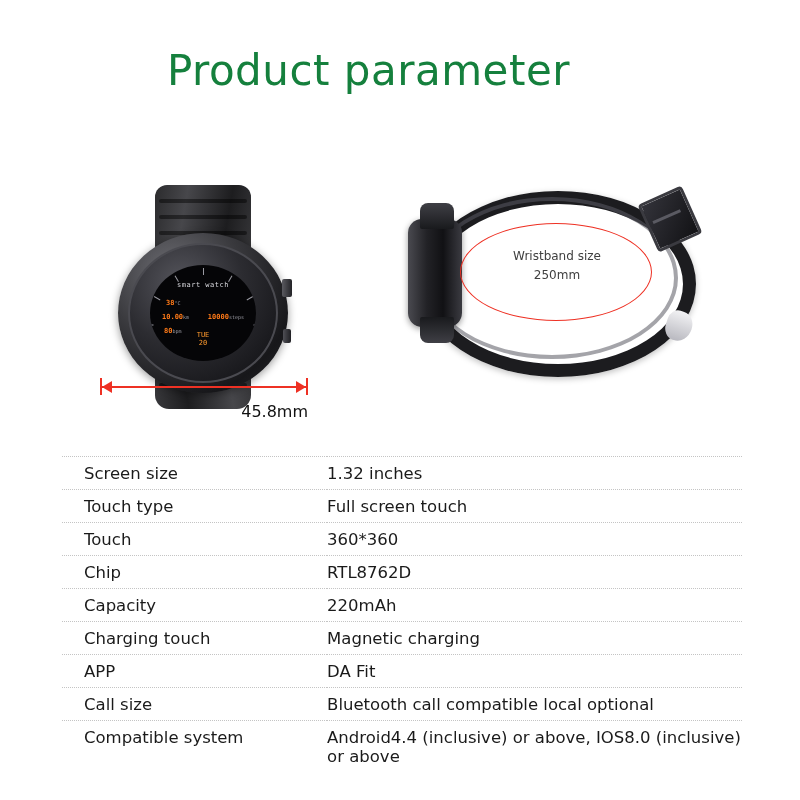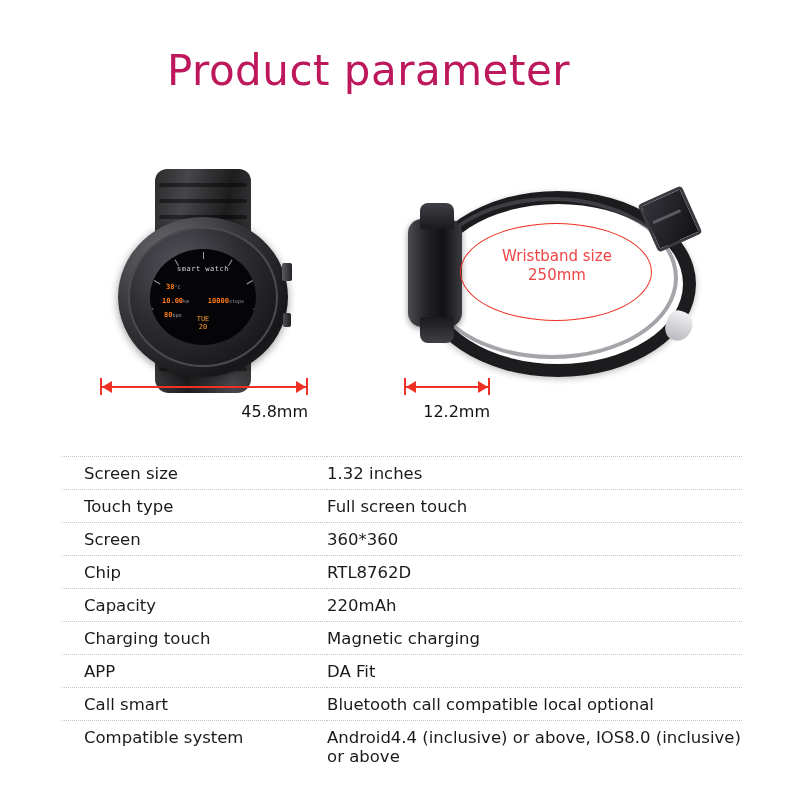--- a/index.html
+++ b/index.html
@@ -19,39 +19,39 @@
     height: 800px;
   }
   .title {
     position: absolute;
     top: 46px;
     left: 0;
     width: 737px;
     text-align: center;
     font-size: 42px;
     font-weight: normal;
-    color: #be185d;
+    color: #15803d;
     letter-spacing: 0.5px;
     font-family: "DejaVu Sans", sans-serif;
   }
 
   
   .hero {
     position: absolute;
     top: 165px;
     left: 0;
     width: 800px;
     height: 280px;
   }
 
   
   .watch-left {
     position: absolute;
     left: 108px;
-    top: 4px;
+    top: 20px;
     width: 190px;
     height: 360px;
   }
   .strap-top {
     position: absolute;
     left: 47px;
     top: 0px;
     width: 96px;
     height: 92px;
     background: linear-gradient(100deg, #2b2b2d 0%, #47474b 30%, #1d1d1f 70%, #39393c 100%);
@@ -257,22 +257,22 @@
     height: 96px;
     border: 1.6px solid #ee3124;
     border-radius: 50%;
   }
   .wrist-label {
     position: absolute;
     left: 72px;
     top: 62px;
     width: 170px;
     text-align: center;
-    color: #ef4444;
-    font-size: 15px;
+    color: #404040;
+    font-size: 12px;
     line-height: 19px;
     font-family: "DejaVu Sans", sans-serif;
   }
 
   
   .dim {
     position: absolute;
   }
   .dim-line {
     position: absolute;
@@ -408,63 +408,55 @@
         <div class="buckle-bar"></div>
       </div>
       <div class="tip"></div>
       <div class="wrist-ellipse"></div>
       <div class="wrist-label">
         <div>Wristband size</div>
         <div>250mm</div>
       </div>
     </div>
 
-    <div class="dim" style="left:404px; top:213px; width:86px; height:46px;">
-      <div class="dim-cap" style="left:0;"></div>
-      <div class="dim-cap" style="right:0;"></div>
-      <div class="dim-line" style="left:2px; right:2px;"></div>
-      <div class="arrow-l"></div>
-      <div class="arrow-r"></div>
-      <div class="dim-text">12.2mm</div>
-    </div>
 
   </div>
 
   <table class="spec-table">
     <tbody>
       <tr>
         <td class="k">Screen size</td>
         <td class="v">1.32 inches</td>
       </tr>
       <tr>
         <td class="k">Touch type</td>
         <td class="v">Full screen touch</td>
       </tr>
       <tr>
-        <td class="k">Screen</td>
+        <td class="k">Touch</td>
         <td class="v">360*360</td>
       </tr>
       <tr>
         <td class="k">Chip</td>
         <td class="v">RTL8762D</td>
       </tr>
       <tr>
         <td class="k">Capacity</td>
         <td class="v">220mAh</td>
       </tr>
       <tr>
         <td class="k">Charging touch</td>
         <td class="v">Magnetic charging</td>
       </tr>
       <tr>
         <td class="k">APP</td>
         <td class="v">DA Fit</td>
       </tr>
       <tr>
-        <td class="k">Call smart</td>
+        <td class="k">Call size</td>
         <td class="v">Bluetooth call compatible local optional</td>
       </tr>
       <tr>
         <td class="k">Compatible system</td>
         <td class="v">Android4.4 (inclusive) or above, IOS8.0 (inclusive) or above</td>
       </tr>
     </tbody>
   </table>
 
 </div>

